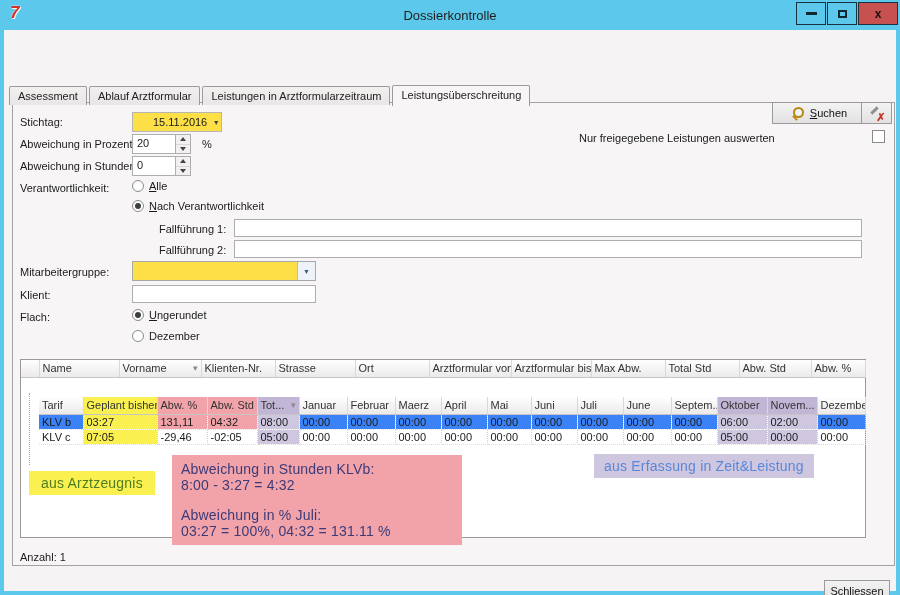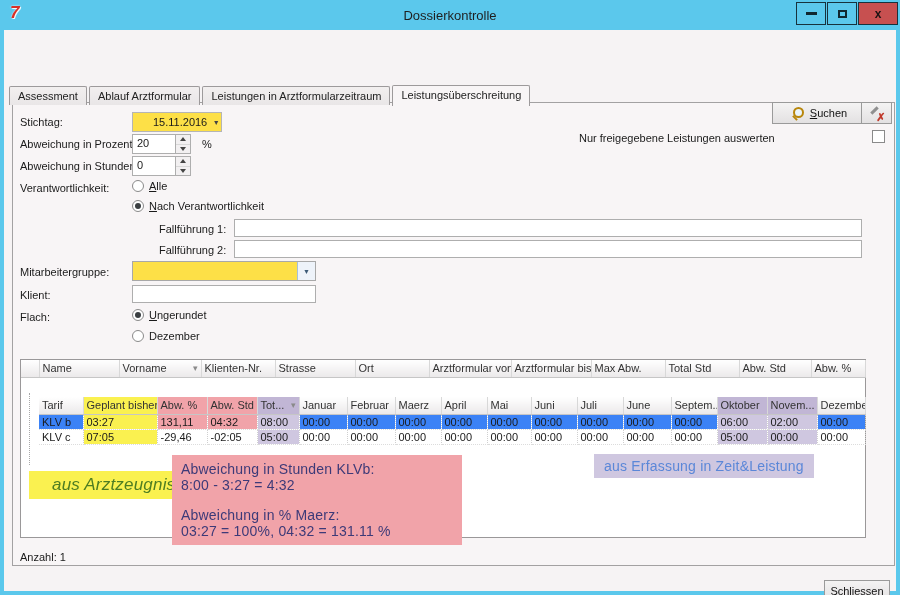--- a/index.html
+++ b/index.html
@@ -79,21 +79,21 @@
   .grid th.hl-p{background:var(--hl-pink);}
   .grid td.hl-v{background:var(--hl-purple)!important;}
   .grid th.hl-v{background:var(--hl-purple-header);}
   .sort{float:right;color:#8a8a8a;font-size:9px;margin-top:1px;}
   .expander{display:inline-block;width:9px;height:9px;border:1px solid #737373;background:#fff;position:relative;vertical-align:middle;}
   .expander::after{content:"";position:absolute;left:1px;top:3px;width:5px;height:1px;background:#333;}
   .subwrap{position:absolute;left:18px;top:37px;}
   .treeline{position:absolute;left:8px;top:33px;height:72px;width:1px;border-left:1px dotted #a8a8a8;}
   
   .ann{position:absolute;letter-spacing:.2px;}
-  .ann-yellow{left:8px;top:111px;background:var(--hl-yellow);color:var(--ann-green);font-size:17px;padding:4px 23px;font-style:italic;}
+  .ann-yellow{left:8px;top:111px;background:var(--hl-yellow);color:var(--ann-green);font-size:14px;padding:4px 12px;}
   .ann-pink{left:151px;top:95px;width:290px;background:var(--hl-pink);color:var(--ann-navy);font-size:14px;
     padding:6px 9px;line-height:16px;}
   .ann-pink .line:nth-child(3){margin-top:14px;}
   .ann-purple{left:573px;top:94px;background:var(--hl-purple);color:var(--ann-blue);font-size:14px;padding:4px 10px;}
   
   .count{position:absolute;left:16px;top:521px;}
 </style>
 </head>
 <body>
 
@@ -319,21 +319,21 @@
             <td>00:00</td>
           </tr>
         </tbody>
           </table>
       </div>
 
       <div class="ann ann-yellow">aus Arztzeugnis</div>
       <div class="ann ann-pink">
         <div class="line">Abweichung in Stunden KLVb:</div>
         <div class="line">8:00 - 3:27 = 4:32</div>
-        <div class="line">Abweichung in % Maerz:</div>
+        <div class="line">Abweichung in % Juli:</div>
         <div class="line">03:27 = 100%, 04:32 = 131.11 %</div>
       </div>
       <div class="ann ann-purple">aus Erfassung in Zeit&amp;Leistung</div>
     </div>
 
     <span class="count">Anzahl: 1</span>
     <div class="btn" style="left:820px;top:550px;width:66px;height:22px;">
       <span class="mn">Schliessen</span>
     </div>
 

